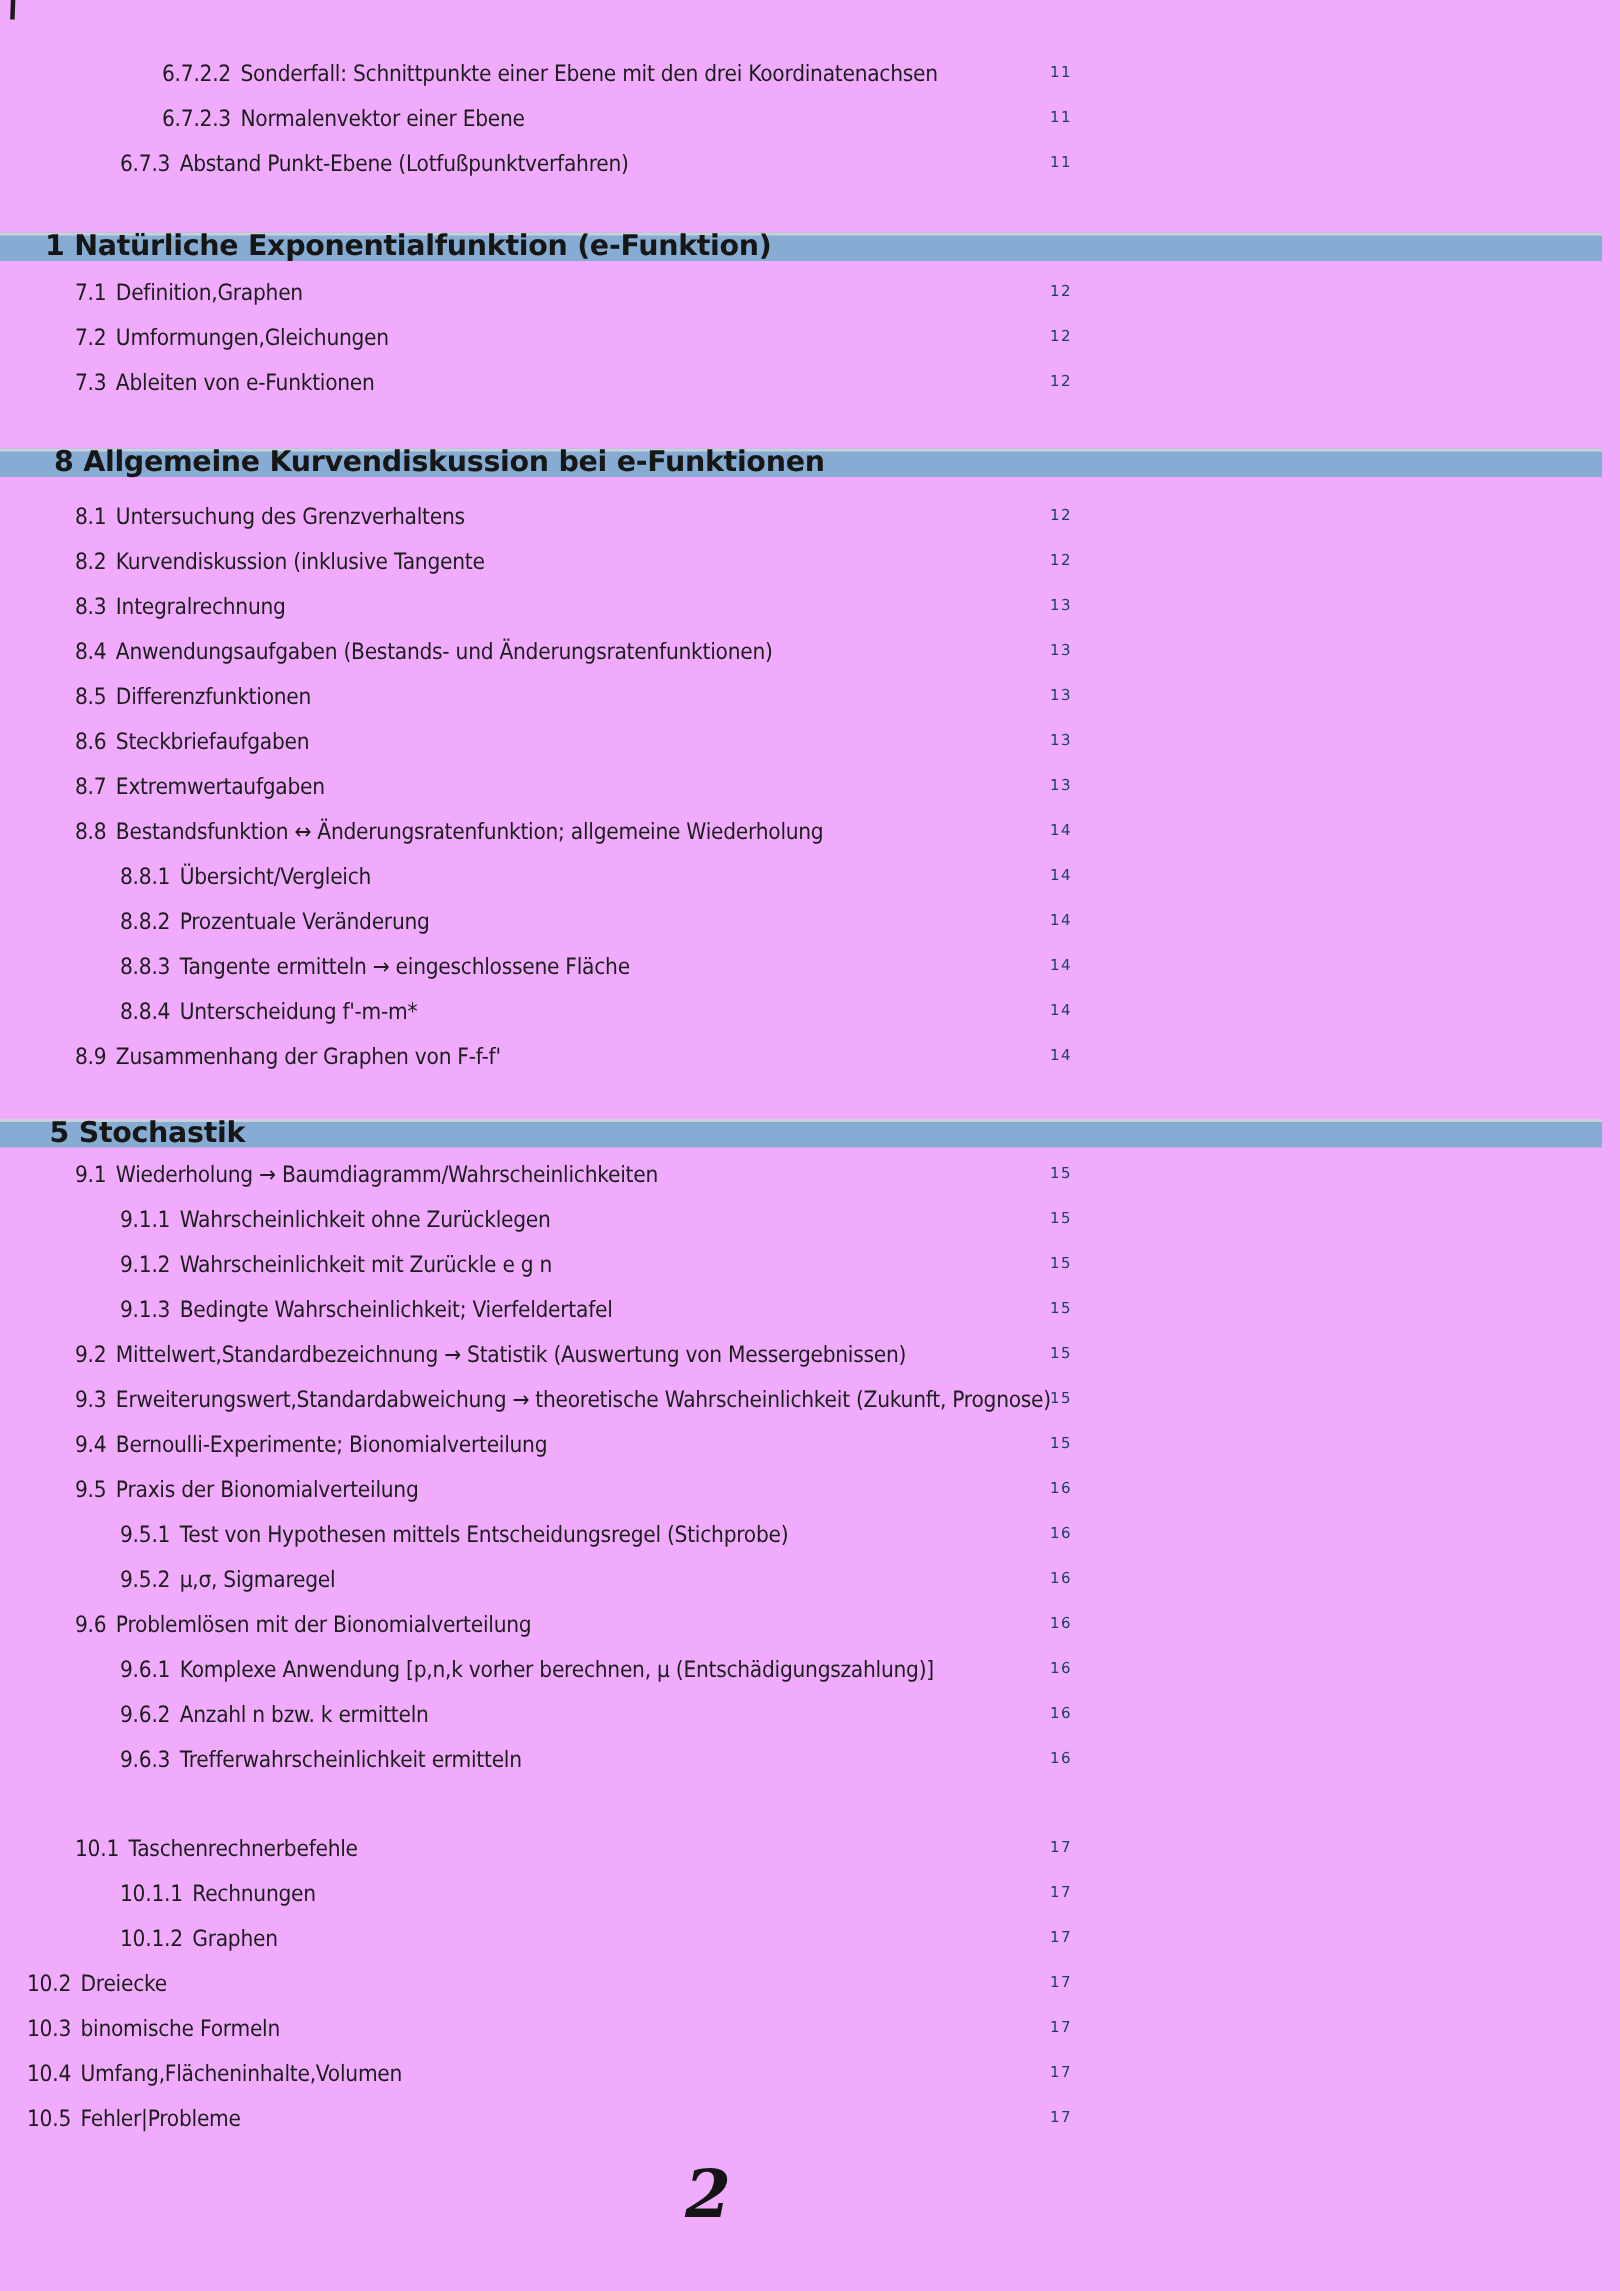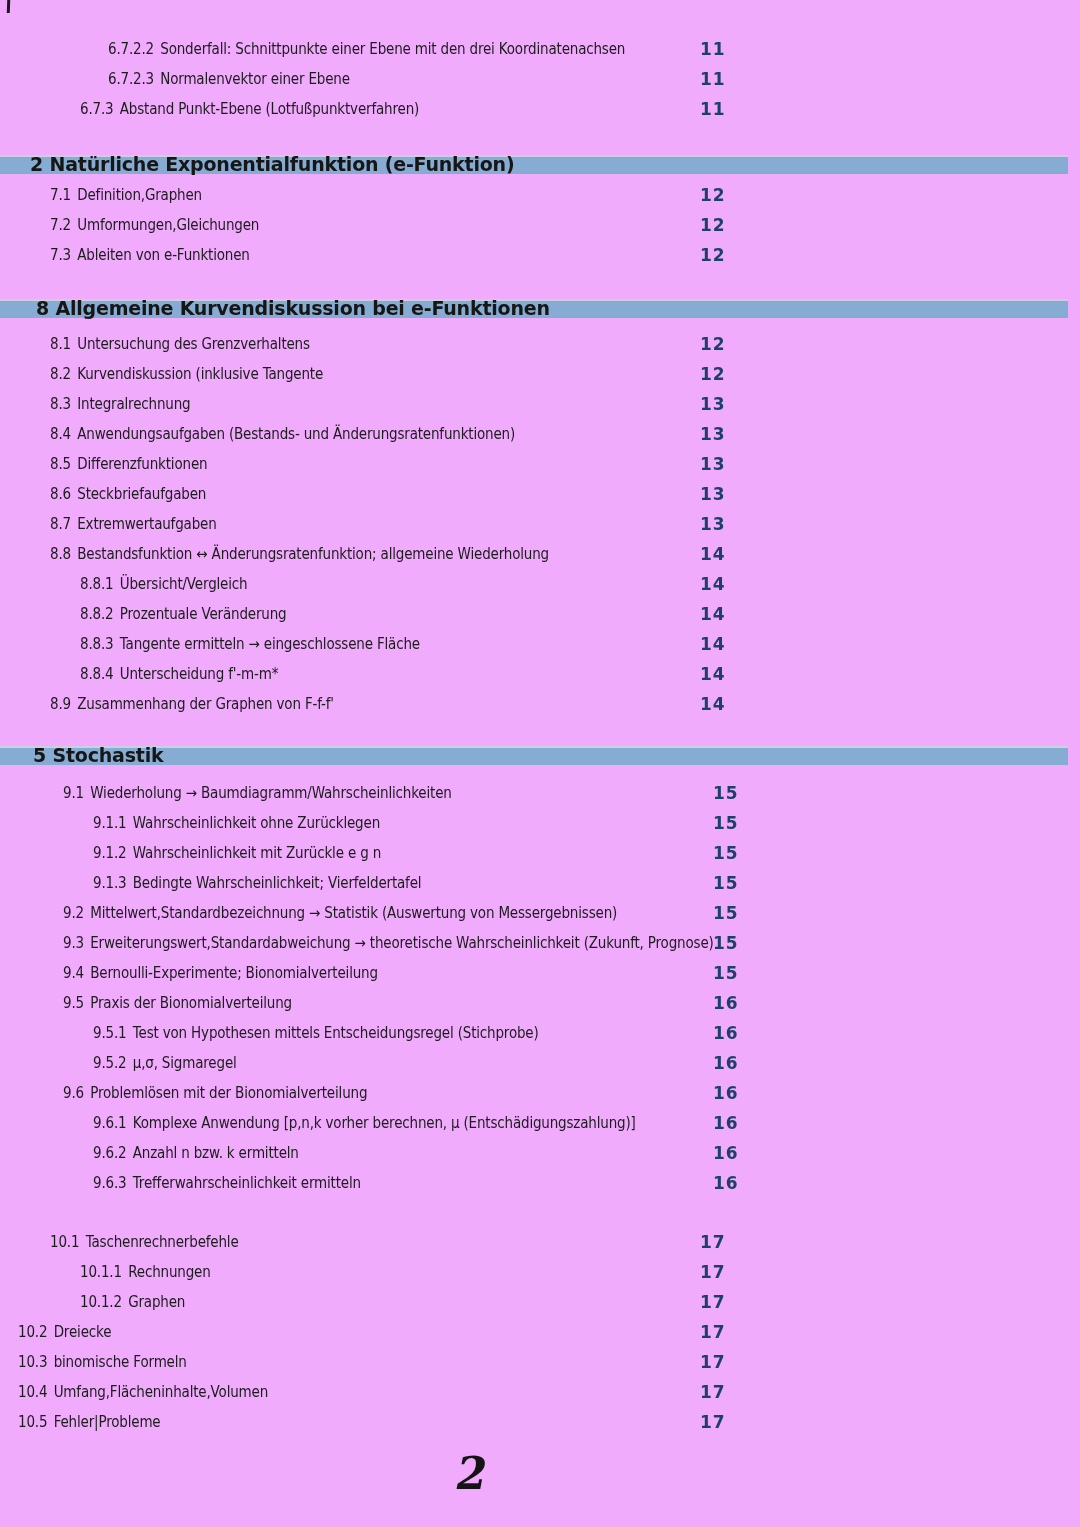--- a/index.html
+++ b/index.html
@@ -11,30 +11,30 @@
   #toc{padding-top:34px;}
   .toc-section{position:relative;}
   .bar{position:relative;width:1068px;height:17px;
        background:var(--bar-color,#87acd3);
        border-top:2px solid #c9d2da;}
   .header-label{position:absolute;bottom:-1px;left:30px;
        font-size:19px;font-weight:bold;white-space:nowrap;
        letter-spacing:-0.2px;color:#161616;}
   .sec-1{margin-top:31px;}  .sec-1 .items{margin-top:6px;}  .sec-1 .header-label{left:30px;}
   .sec-2{margin-top:29px;}  .sec-2 .items{margin-top:11px;}  .sec-2 .header-label{left:36px;}
-  .sec-3{margin-top:27px;}  .sec-3 .items{margin-top:13px;padding-left:13px;}   .sec-3 .header-label{left:33px;}
+  .sec-3{margin-top:27px;}  .sec-3 .items{margin-top:3px;}   .sec-3 .header-label{left:33px;}
   .sec-4{margin-top:29px;}  .sec-4 .items{margin-top:19px;}  .sec-4 .header-label{left:20px;}
   .row{position:relative;height:30px;}
   .label{position:absolute;top:50%;
        transform:translateY(-50%) scaleX(0.9);transform-origin:left center;
        white-space:nowrap;font-size:15px;letter-spacing:-0.2px;color:#1c1c1c;}
   .label .num{margin-right:7px;}
   .lvl0{left:18px;} .lvl1{left:50px;} .lvl2{left:80px;} .lvl3{left:108px;}
   .pg{position:absolute;left:700px;top:50%;transform:translateY(-50%);
-       font-size:17px;font-weight:bold;letter-spacing:1px;
+       font-size:10px;font-weight:normal;letter-spacing:1px;
        color:var(--page-ink,#1d4066);}
   .page-number{margin-top:15px;width:1080px;text-align:center;
        transform:translateX(-68px);
        font-family:"DejaVu Serif",serif;font-style:italic;font-weight:bold;
        font-size:44px;color:#141414;line-height:1;}
 </style>
 </head>
 <body>
 
 <div class="page">
@@ -51,21 +51,21 @@
             <span class="pg">11</span>
           </div>
           <div class="row">
             <span class="label lvl2"><span class="num">6.7.3</span><span class="title">Abstand Punkt-Ebene (Lotfußpunktverfahren)</span></span>
             <span class="pg">11</span>
           </div>
         </div>
       </section>
       <section class="toc-section sec-1">
         <div class="bar">
-          <span class="header-label">2 Natürliche Exponentialfunktion (e-Funktion)</span>
+          <span class="header-label">1 Natürliche Exponentialfunktion (e-Funktion)</span>
         </div>
         <div class="items">
           <div class="row">
             <span class="label lvl1"><span class="num">7.1</span><span class="title">Definition,Graphen</span></span>
             <span class="pg">12</span>
           </div>
           <div class="row">
             <span class="label lvl1"><span class="num">7.2</span><span class="title">Umformungen,Gleichungen</span></span>
             <span class="pg">12</span>
           </div>

